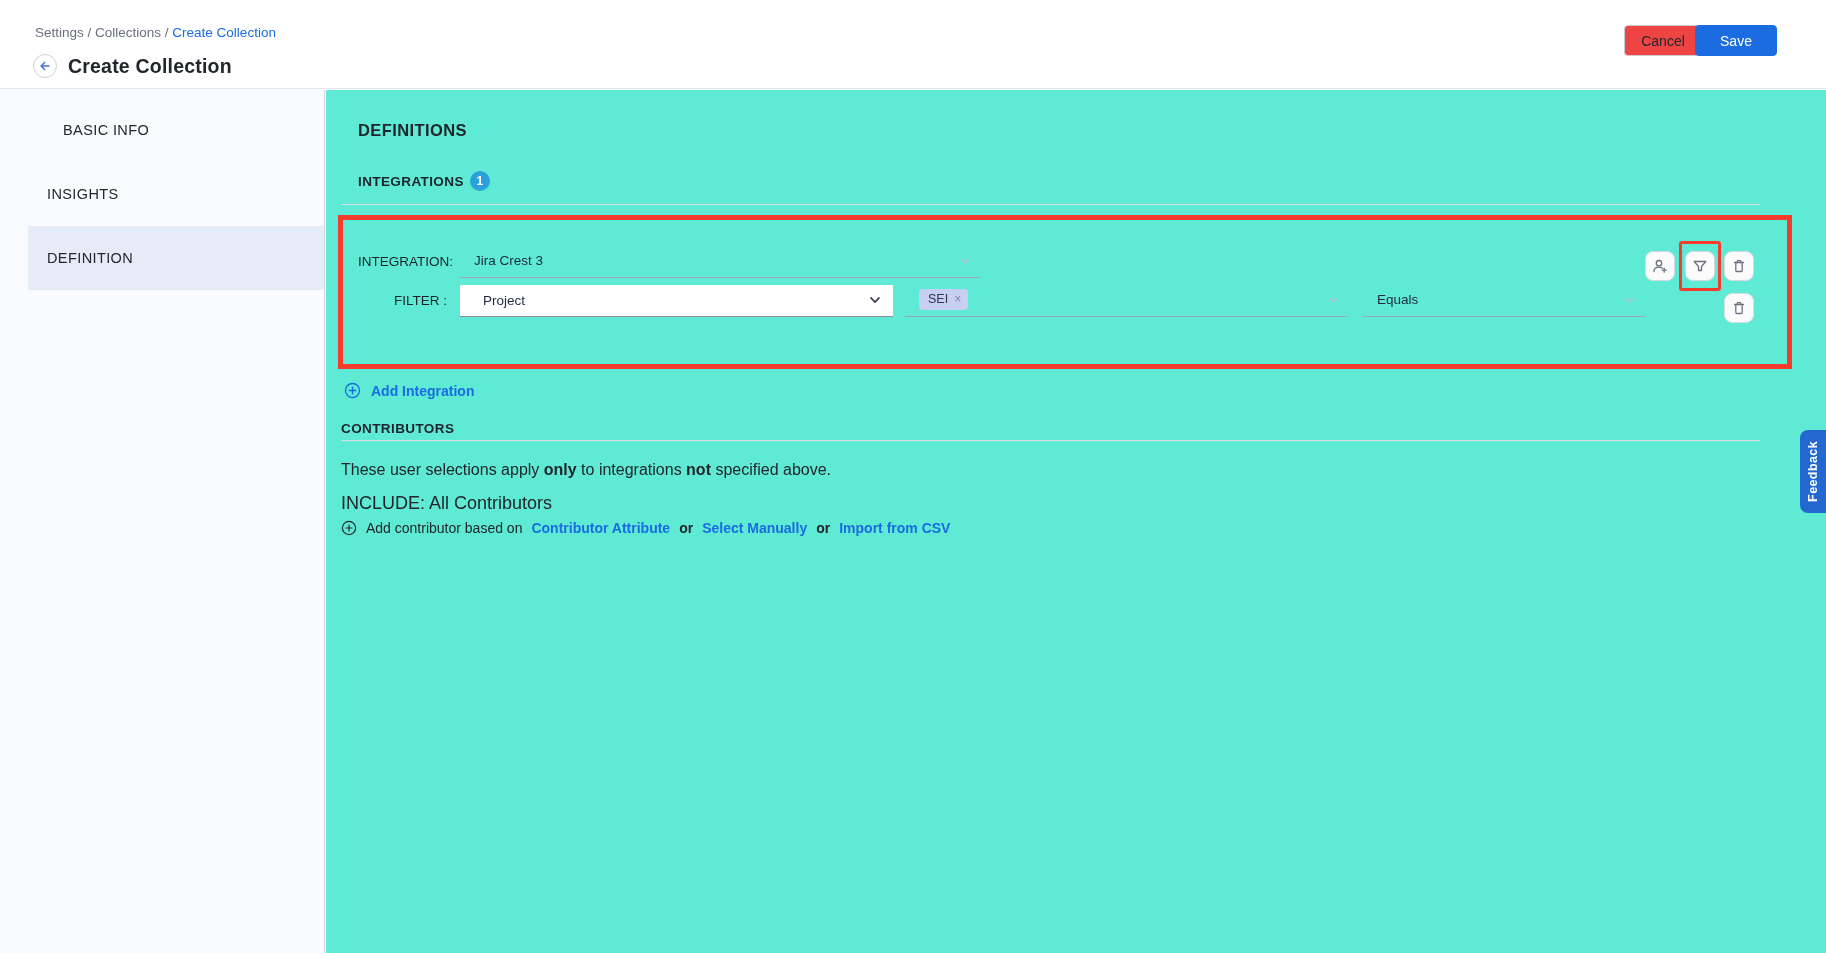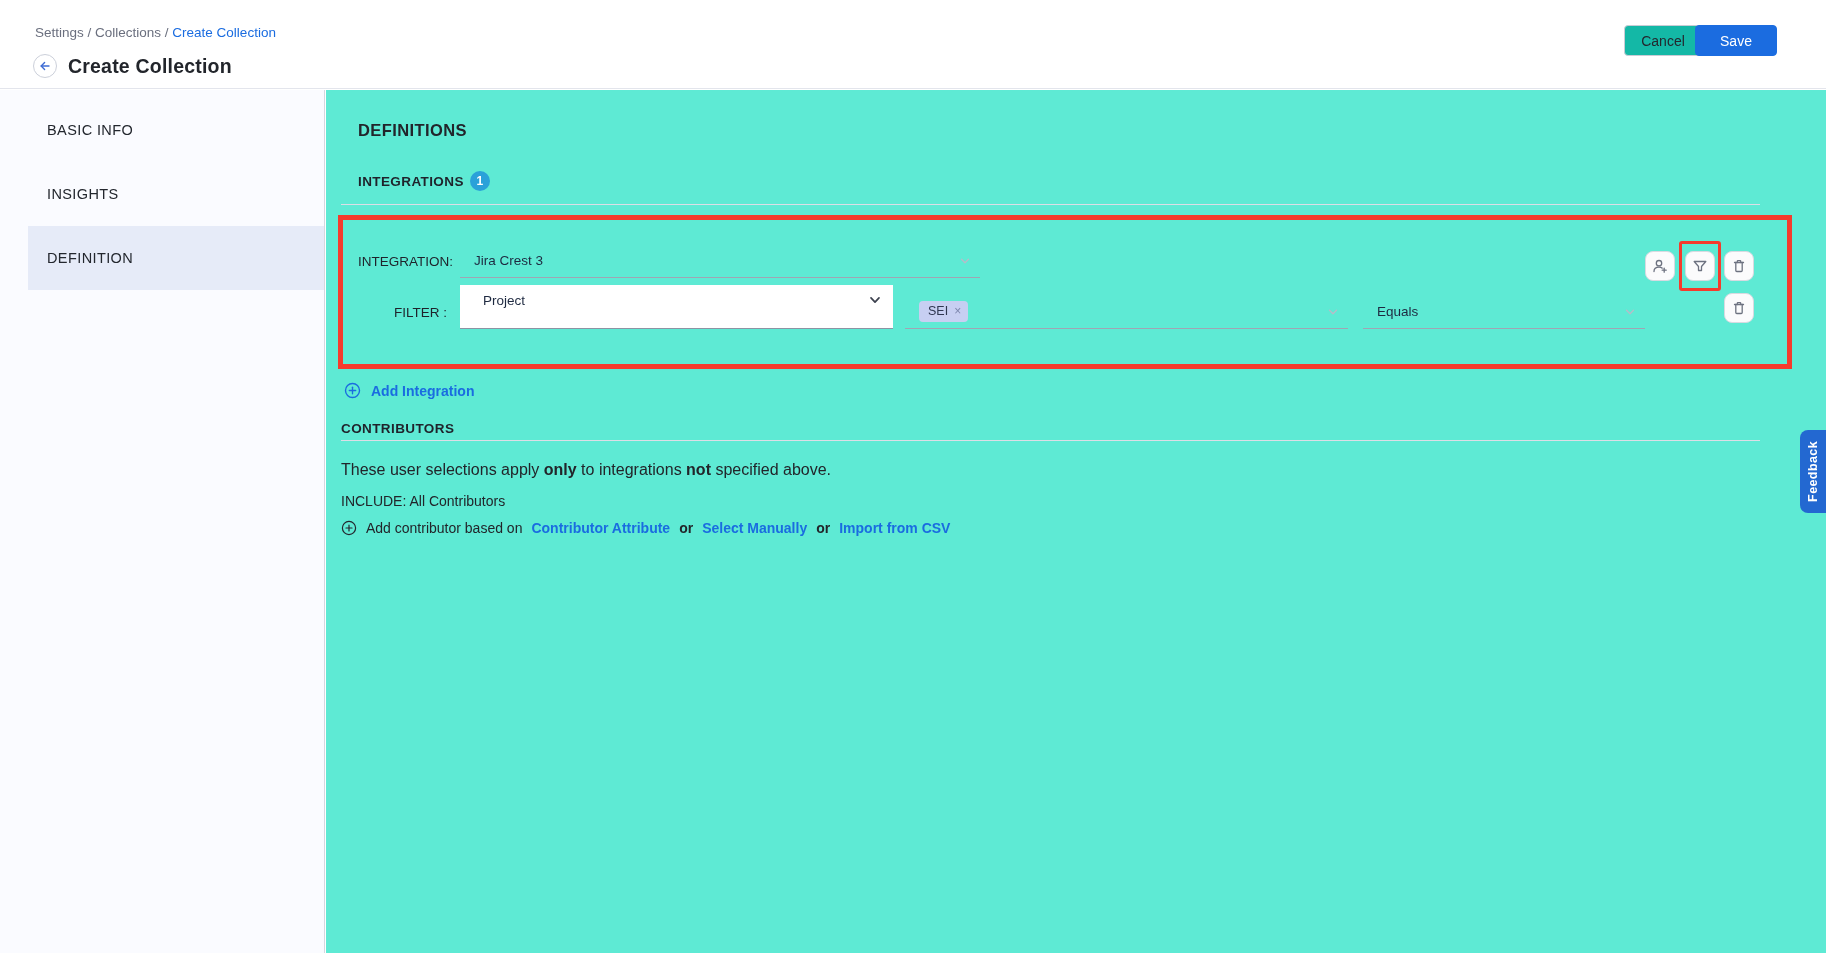--- a/index.html
+++ b/index.html
@@ -9,68 +9,68 @@
 
   
   .header { position:absolute; left:0; top:0; width:100%; height:89px; background:#fff; border-bottom:1px solid #e3e5ec; z-index:5;padding-left:46px; }
   .breadcrumb { position:absolute; left:35px; top:25px; font-size:13.5px; color:#6a6f7e; }
   .breadcrumb .crumb { color:#6a6f7e; cursor:pointer; }
   .breadcrumb .sep { color:#6a6f7e; }
   .breadcrumb .current { color:#1a6ce0; }
   .back-btn { position:absolute; left:33px; top:54px; width:24px; height:24px; border-radius:50%; border:1px solid #ccd0da; background:#fff; display:flex; align-items:center; justify-content:center; cursor:pointer; }
   .page-title { position:absolute; left:68px; top:55px; font-size:19.5px; font-weight:bold; color:#22252b; letter-spacing:.2px; }
   .btn { position:absolute; top:25px; height:31px; border-radius:4px; font-size:14px; display:flex; align-items:center; justify-content:center; cursor:pointer; }
-  .btn-cancel { right:124px; width:78px; background:#14b8a6; border:1px solid #c9ccd5; color:#24272e; }
+  .btn-cancel { right:124px; width:78px; background:#ef4444; border:1px solid #c9ccd5; color:#24272e; }
   .btn-save { right:49px; width:82px; background:#1b6ce0; border:1px solid #1b6ce0; color:#fff; }
 
   
   .sidebar { position:absolute; left:0; top:90px; width:325px; height:863px; background:#fafbff; border-right:1px solid #d4d7e0; }
   .side-item { height:64px; display:flex; align-items:center; padding-left:47px; font-size:14.5px; color:#23272e; letter-spacing:.4px; cursor:pointer; margin-top:0; }
-  .side-item.first { margin-top:8px; }
+  .side-item.first { margin-top:8px;margin-left:16px; }
   .side-item.active { background:#e6ebf8; margin-left:28px; padding-left:19px; }
 
   
   .content { position:absolute; left:326px; top:90px; right:0; bottom:0; background:#5eead4; }
   .section-title { position:absolute; left:32px; top:118px; font-size:16.5px; font-weight:bold; color:#22252b; letter-spacing:.4px; }
   .integrations-head { position:absolute; left:32px; top:81px; display:flex; align-items:center; gap:6px; }
   .integrations-label { font-size:13.5px; font-weight:bold; color:#1f232b; letter-spacing:.4px; }
   .count-badge { width:20px; height:20px; border-radius:50%; background:#2aa1d9; color:#fff; font-size:12px; font-weight:bold; display:flex; align-items:center; justify-content:center; }
   .hdivider { position:absolute; height:1px; background:#dcdee6; left:15px; width:1419px; }
   .divider-integrations { top:114px; }
   .divider-contributors { top:350px; }
 
   
   .integration-card { position:absolute; left:12px; top:125px; width:1454px; height:154px; border:5px solid #f53b2d; }
   .row-integration { position:absolute; left:15px; top:33px; display:flex; align-items:flex-end; }
   .row-filter { position:absolute; left:15px; top:65px; display:flex; align-items:flex-end; }
   .field-label { width:102px; text-align:right; font-size:13.5px; color:#1f232b; padding-right:13px; margin-bottom:9px; white-space:nowrap; }
   .ul-select { border-bottom:1px solid #a0a5b3; display:flex; justify-content:space-between; align-items:center; padding:0 8px 9px 14px; cursor:pointer; font-size:13.5px; color:#1e2940; }
   .sel-integration { width:520px; }
-  .sel-field { width:433px; background:#fff; border-bottom:1px solid #8d93a3; padding:7px 10px 20px 23px; }
+  .sel-field { width:433px; background:#fff; border-bottom:1px solid #8d93a3; padding:7px 10px 8px 23px; }
   .sel-operator { width:282px; margin-left:15px; }
   .sel-values { width:443px; margin-left:12px; padding-bottom:6px; }
   .chev { display:inline-block; flex:none; }
   .tag { background:#c7cff2; border-radius:4px; padding:3px 7px 4px 9px; font-size:12.5px; color:#2e3650; display:inline-flex; align-items:center; gap:6px; cursor:pointer; }
   .tag .x { color:#7d86ad; font-size:12px; cursor:pointer; }
 
   
   .icon-btn { position:absolute; width:30px; height:30px; border:1px solid #d8dae1; border-radius:8px; background:#fbfbfc; display:flex; align-items:center; justify-content:center; cursor:pointer; }
   .btn-useradd { left:1319px; top:161px; }
   .btn-funnel  { left:1359px; top:161px; }
   .btn-trash1  { left:1398px; top:161px; }
   .btn-trash2  { left:1398px; top:203px; }
   .funnel-highlight { position:absolute; left:1353px; top:151px; width:42px; height:50px; border:3px solid #f53b2d; border-radius:3px; pointer-events:none; }
 
   
   .add-integration { position:absolute; left:18px; top:292px; display:flex; align-items:center; gap:10px; cursor:pointer; }
   .add-integration span { color:#1a6ce0; font-size:14px; font-weight:bold; }
   .contributors-head { position:absolute; left:15px; top:331px; font-size:13.5px; font-weight:bold; color:#1f232b; letter-spacing:.4px; }
   .note { position:absolute; left:15px; top:371px; font-size:16px; color:#22252a; }
   .note b { font-weight:bold; }
-  .include-line { position:absolute; left:15px; top:403px; font-size:14px; color:#22252a; }
+  .include-line { position:absolute; left:15px; top:403px; font-size:18px; color:#22252a; }
   .add-contrib { position:absolute; left:15px; top:430px; display:flex; align-items:center; gap:9px; font-size:14px; color:#22252a; }
   .add-contrib .bold { font-weight:normal; }
   .add-contrib .link { color:#1a6ce0; font-weight:bold; cursor:pointer; }
   .add-contrib .or { color:#22252a; font-weight:bold; }
 
   
   .feedback-tab { position:absolute; right:0; top:430px; width:26px; height:83px; background:#2368d1; border-radius:8px 0 0 8px; display:flex; align-items:center; justify-content:center; cursor:pointer; }
   .feedback-tab span { writing-mode:vertical-rl; transform:rotate(180deg); color:#fff; font-size:12.5px; font-weight:bold; letter-spacing:.4px; }
 </style>
 </head>

